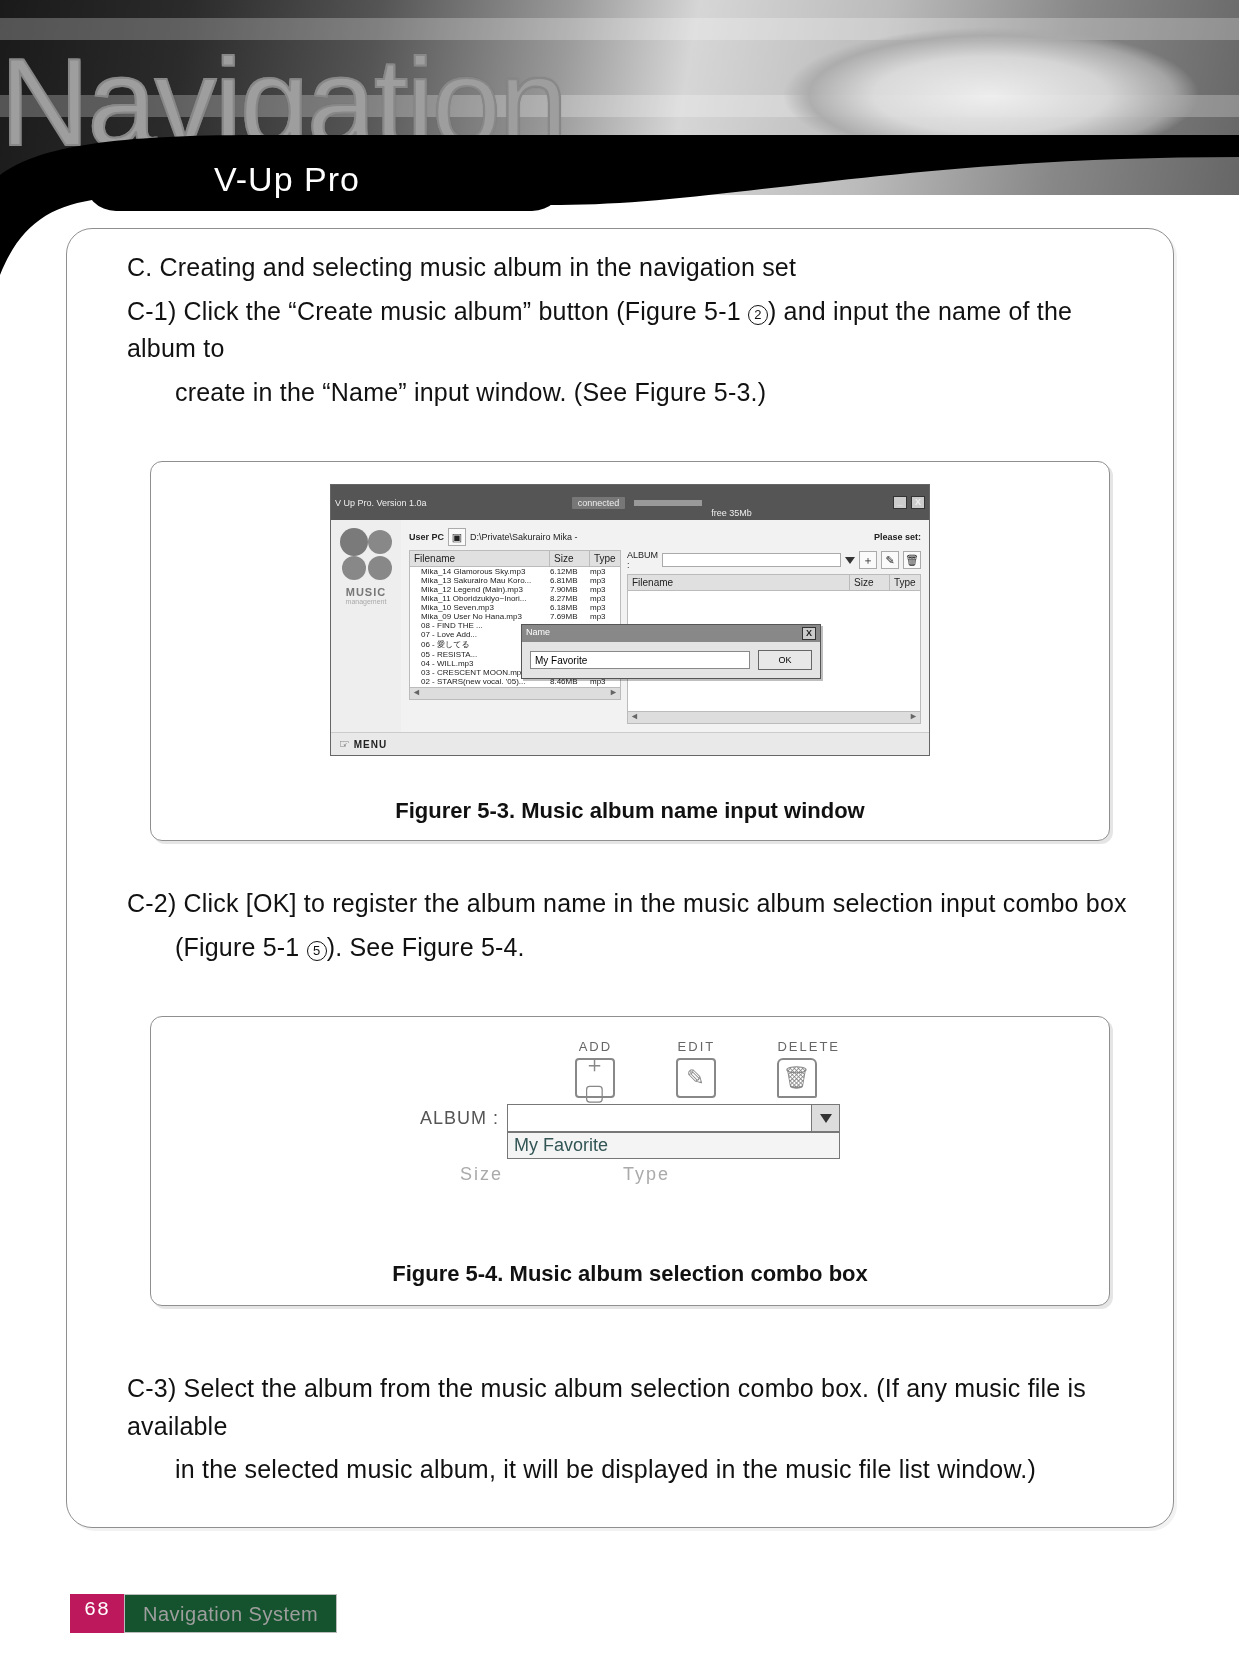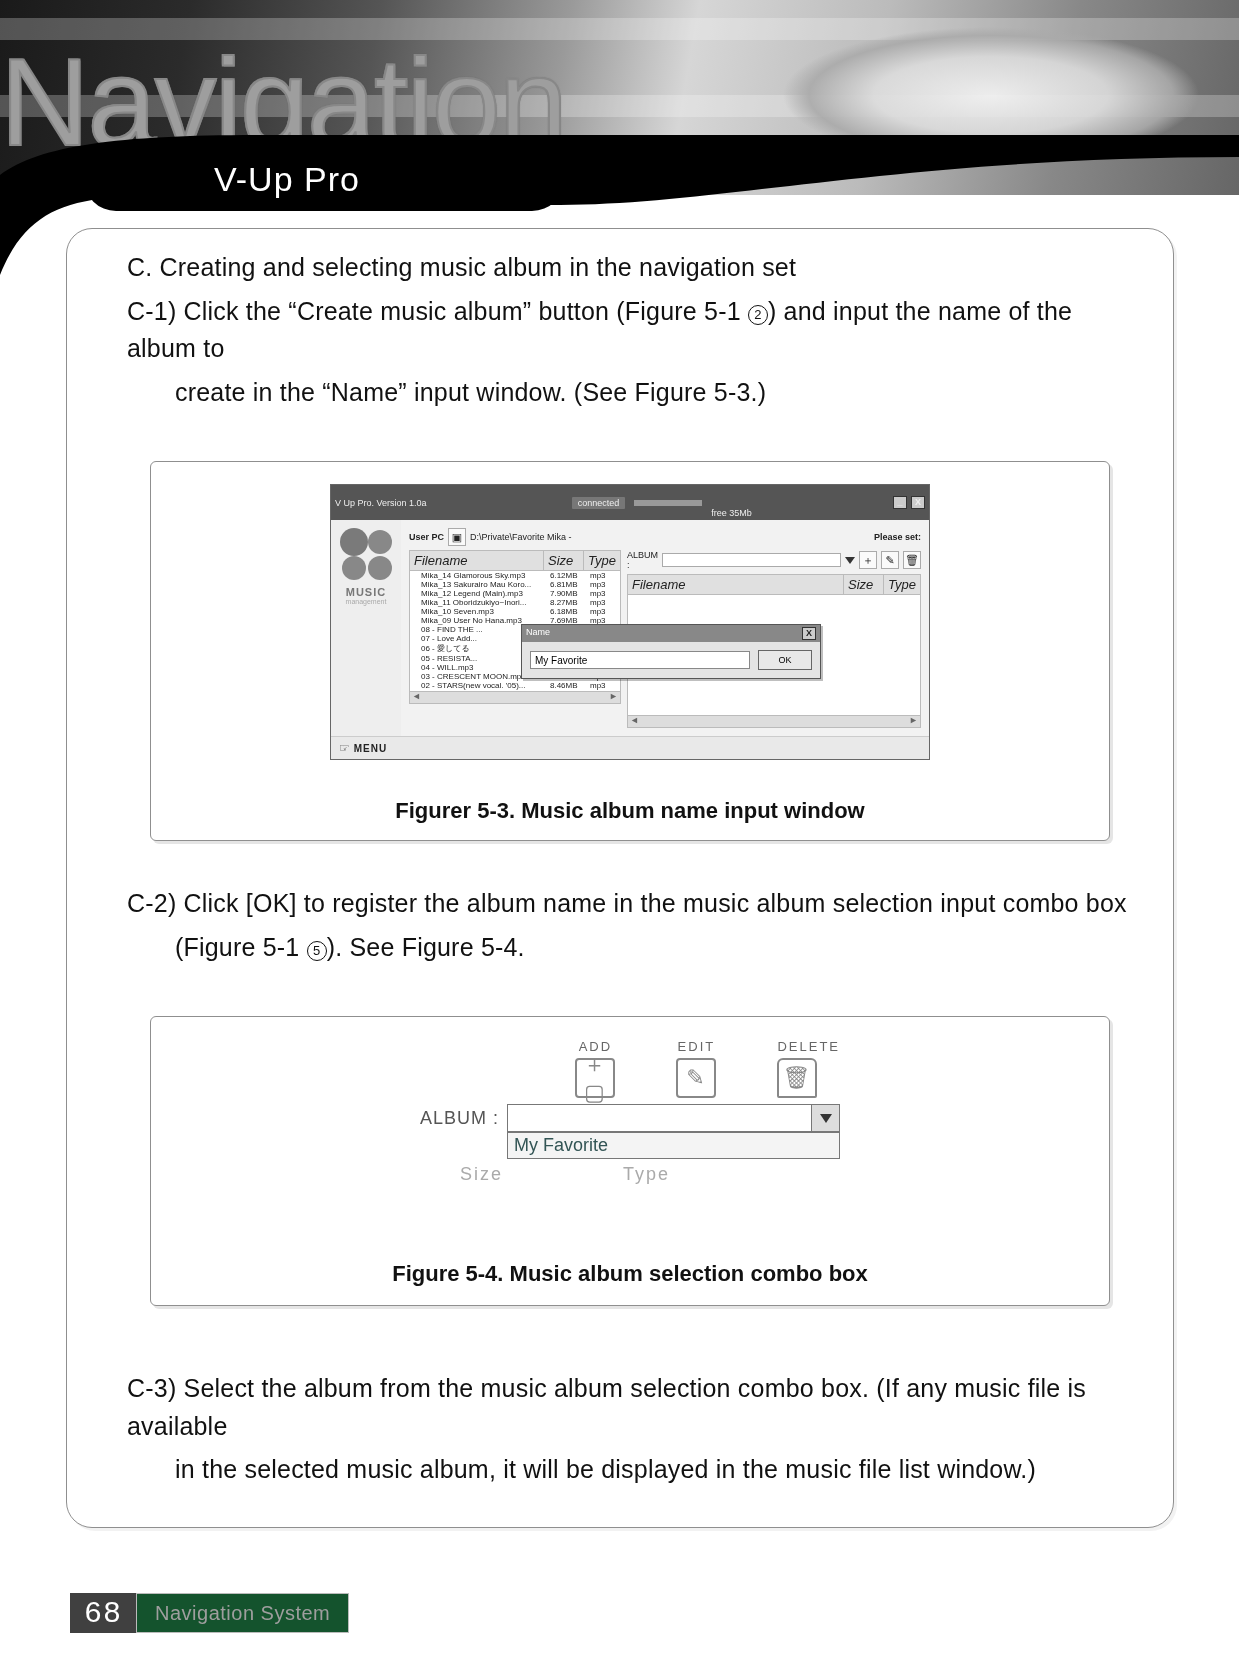--- a/index.html
+++ b/index.html
@@ -33,21 +33,21 @@
       border: 1.5px solid #8f8f8f; border-radius: 26px; background: #fff; padding: 20px 40px 30px 60px;
       box-shadow: 3px 3px 0 rgba(0,0,0,0.05); }
   .card p { font-family: "Futura","Century Gothic","Segoe UI",Arial,sans-serif; font-size: 25px;
       font-weight: 300; line-height: 1.5; letter-spacing: 0.2px; color: #111; }
   .card p + p { margin-top: 6px; }
   .indent { margin-left: 48px; }
 
   .circ { display: inline-block; width: 20px; height: 20px; border: 1.2px solid #111; border-radius: 50%;
       font-size: 13px; line-height: 18px; text-align: center; vertical-align: 1px; font-family: Arial, sans-serif; }
 
-  .fig-frame { margin: 24px auto 18px auto; width: 960px; border: 1.5px solid #8f8f8f; border-radius: 6px;
+  .fig-frame { margin: 24px auto 18px auto; width: 960px; border: 1.5px solid #8f8f8f; border-radius: 12px;
       box-shadow: 3px 3px 0 rgba(0,0,0,0.10); background: #fff; padding: 22px 20px 20px 20px; }
   .fig-caption { text-align: center; font-family: Arial, Helvetica, sans-serif; font-weight: 700;
       font-size: 22px; color: #111; margin-top: 14px; }
 
   
   .app { width: 600px; margin: 0 auto; background: #e9e9e9; border: 1px solid #666;
       font-family: Tahoma, Arial, sans-serif; font-size: 9px; color: #222; }
   .app-title { background: #555; color: #eee; display: flex; align-items: center; padding: 2px 4px; font-size: 9px; }
   .app-title .sp { flex: 1; }
   .app-title .conn { background: #777; padding: 1px 6px; margin: 0 8px; border-radius: 1px; }
@@ -61,21 +61,21 @@
   .app-logo .c.tr { right: 2px; top: 4px; }
   .app-logo .c.bl { left: 4px; bottom: 2px; }
   .app-logo .c.br { right: 2px; bottom: 2px; }
   .app-side .music { font-weight: bold; font-size: 11px; color: #777; letter-spacing: 1px; }
   .app-side .mgmt { font-size: 7px; color: #aaa; }
   .app-main { flex: 1; background: #f2f2f2; padding: 8px; position: relative; }
   .app-toolbar { display: flex; align-items: center; gap: 6px; margin-bottom: 4px; }
   .app-toolbar .sec { display: flex; align-items: center; gap: 4px; }
   .ico { width: 18px; height: 18px; border: 1px solid #aaa; background: #fafafa; text-align: center; line-height: 16px; font-size: 11px; }
   .pane { flex: 1; background: #fff; border: 1px solid #bbb; }
-  .pane-head { display: flex; background: #e0e0e0; border-bottom: 1px solid #bbb; font-size: 13px; font-style: italic; }
+  .pane-head { display: flex; background: #e0e0e0; border-bottom: 1px solid #bbb; font-size: 10px; }
   .pane-head span { padding: 2px 4px; border-right: 1px solid #bbb; }
   .pane-head .fn { flex: 2; } .pane-head .sz { flex: 0 0 40px; } .pane-head .tp { flex: 0 0 30px; border-right: none; }
   .pane-body { height: 120px; overflow: hidden; font-size: 8px; }
   .row { display: flex; padding: 0 4px; white-space: nowrap; }
   .row .fn { flex: 2; overflow: hidden; text-overflow: ellipsis; margin-left: 7px; } .row .sz { flex: 0 0 40px; } .row .tp { flex: 0 0 26px; }
   .pane-scroll { height: 12px; background: #ddd; border-top: 1px solid #bbb; position: relative; }
   .pane-scroll::before, .pane-scroll::after { content: "◄"; position: absolute; left: 2px; top: -1px; font-size: 9px; color:#666; }
   .pane-scroll::after { content: "►"; left: auto; right: 2px; }
 
   .dlg { position: absolute; left: 120px; top: 104px; width: 300px; background: #e4e4e4;
@@ -111,22 +111,22 @@
       display: flex; align-items: center; justify-content: center; }
   .combo-field .arrow::after { content: ""; width: 0; height: 0; border-left: 6px solid transparent;
       border-right: 6px solid transparent; border-top: 9px solid #333; }
   .combo-drop { position: absolute; left: 0; right: 0; top: 28px; border: 1.5px solid #777; background: #fff; }
   .combo-drop .opt { padding: 2px 6px; font-size: 18px; color: #355; background: #f4f4f4; }
   .under { display: flex; margin-top: 32px; font-size: 18px; color: #aaa; letter-spacing: 2px; }
   .under span:first-child { margin-left: 40px; margin-right: 120px; }
 
   
   .pagefoot { position: absolute; left: 70px; bottom: 42px; display: flex; align-items: stretch; }
-  .pagenum { background: #404040; color: #fff; font-family: "OCR A Extended","Courier New",monospace;
-      font-size: 30px; letter-spacing: 1px; padding: 4px 14px 2px 14px; }
+  .pagenum { background: #be185d; color: #fff; font-family: "OCR A Extended","Courier New",monospace;
+      font-size: 20px; letter-spacing: 1px; padding: 4px 14px 2px 14px; }
   .pagelabel { border: 1px solid #bbb; color: #9e9e9e; font-family: "Century Gothic","Futura",sans-serif;
       font-size: 20px; padding: 8px 18px 6px 18px; letter-spacing: 0.5px; background: #14532d; }
 
   .gap { height: 26px; }
   .gap2 { height: 46px; }
 </style>
 </head>
 <body>
 
 <div class="page">
@@ -179,21 +179,21 @@
                 <div class="c br"></div>
             </div>
             <div class="music">MUSIC</div>
             <div class="mgmt">management</div>
           </div>
           <div class="app-main">
             <div class="app-toolbar">
               <div class="sec">
                 <b>User PC</b>
                 <span class="ico">▣</span>
-                <span>D:\Private\Favorite Mika -</span>
+                <span>D:\Private\Sakurairo Mika -</span>
               </div>
               <div class="sec" style="margin-left:auto;">
                 <b>Please set:</b>
               </div>
             </div>
             <div style="display:flex; gap:6px; align-items:flex-start;">
               <div style="flex:1;">
                 <div class="pane">
                   <div class="pane-head">
                     <span class="fn">Filename</span>

